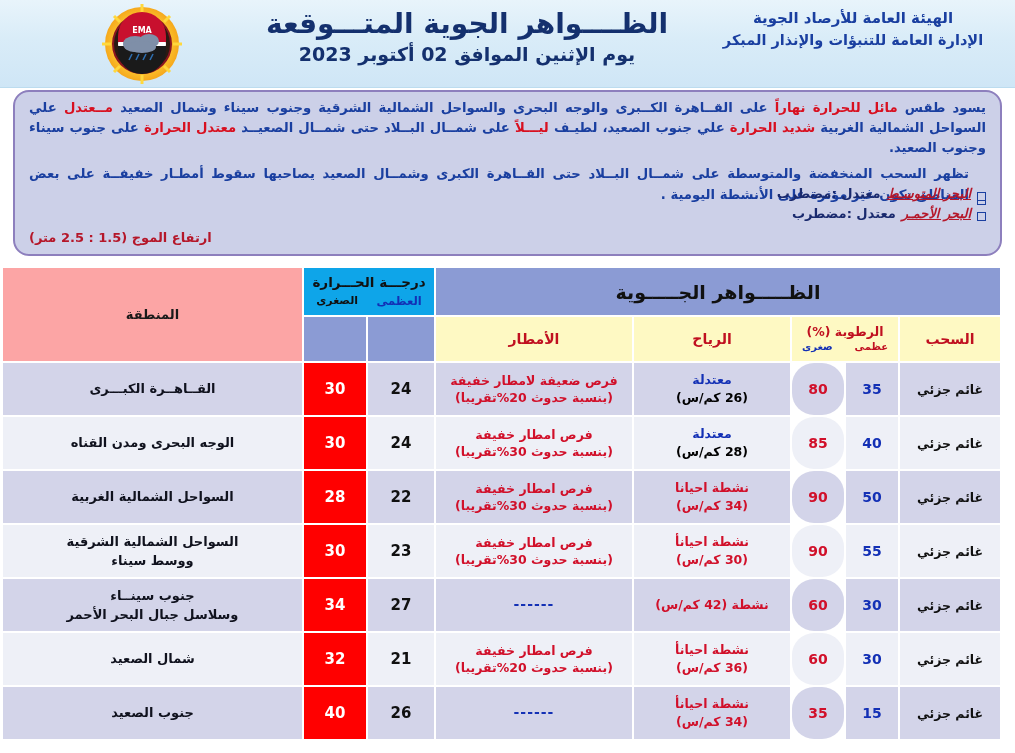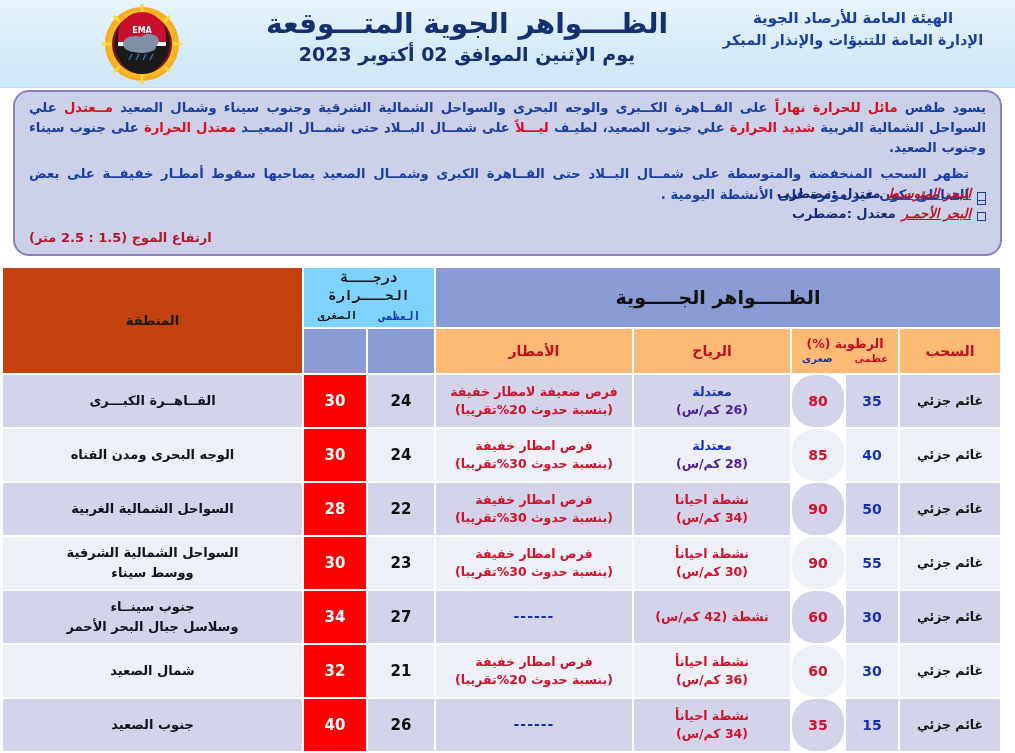--- a/index.html
+++ b/index.html
@@ -165,42 +165,41 @@
   }
   .hdr-top {
     background: #8b9bd4;
     color: #111111;
     font-weight: bold;
     font-size: 19px;
     height: 47px;
     letter-spacing: 1px;
   }
   .hdr-region {
-    background: #c2410c;
+    background: #fca5a5;
     color: #1a1a1a;
     font-weight: bold;
     font-size: 13px;
   }
   .hdr-temp {
-    background: #7dd3fc;
+    background: #0ea5e9;
     font-weight: bold;
     font-size: 13px;
     color: #111;
     line-height: 1.35;
-    font-family: Liberation Mono, monospace;
   }
   .hdr-temp .tline { font-size: 13.5px; letter-spacing: 1px; }
   .hdr-temp .tsubs {
     display:flex; justify-content: space-around; margin-top: 3px;
   }
   .hdr-temp .tmax { color: #1330b5; font-size: 11.5px; font-weight: bold; }
   .hdr-temp .tmin { color: #111; font-size: 11px; font-weight: bold; }
 
   .hdr-sub {
-    background: #fdba74;
+    background: #fef9c3;
     color: #c01020;
     font-weight: bold;
     font-size: 14px;
     height: 44px;
   }
   .hdr-sub.hum { font-size: 12.5px; line-height: 1.15; }
   .hdr-sub .hsubs {
     display: flex; justify-content: space-between;
     padding: 0 7px; margin-top: 2px;
   }
@@ -234,21 +233,21 @@
     line-height: 1.4;
   }
   td.rain .dash { color: #1330b5; font-size: 14px; letter-spacing: 1px; }
   td.wind {
     font-weight: bold;
     font-size: 12.5px;
     line-height: 1.45;
   }
   td.wind .w-desc-red { color: #d1102a; }
   td.wind .w-desc-blue { color: #1330b5; }
-  td.wind .w-spd { color: #4c1d95; }
+  td.wind .w-spd { color: #000000; }
   td.wind .w-spd-red { color: #d1102a; }
   td.hmax { color: #d1102a; font-weight: bold; font-size: 14px; border-radius: 22px; }
   td.hmin { color: #1330b5; font-weight: bold; font-size: 14px; }
   td.cloud { color: #101010; font-weight: bold; font-size: 12.5px; }
 
   .rowH { height: 52px; }
 </style>
 </head>
 <body>
 

